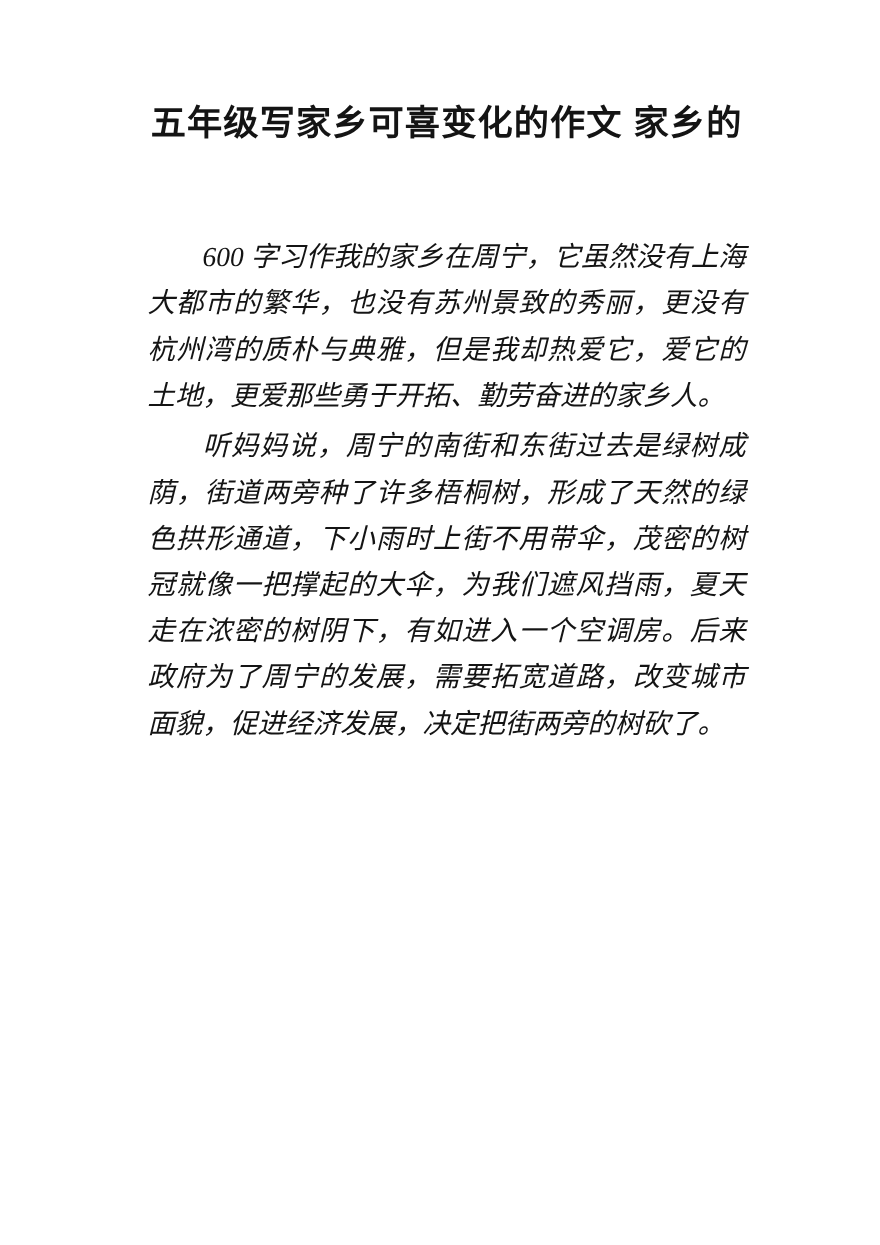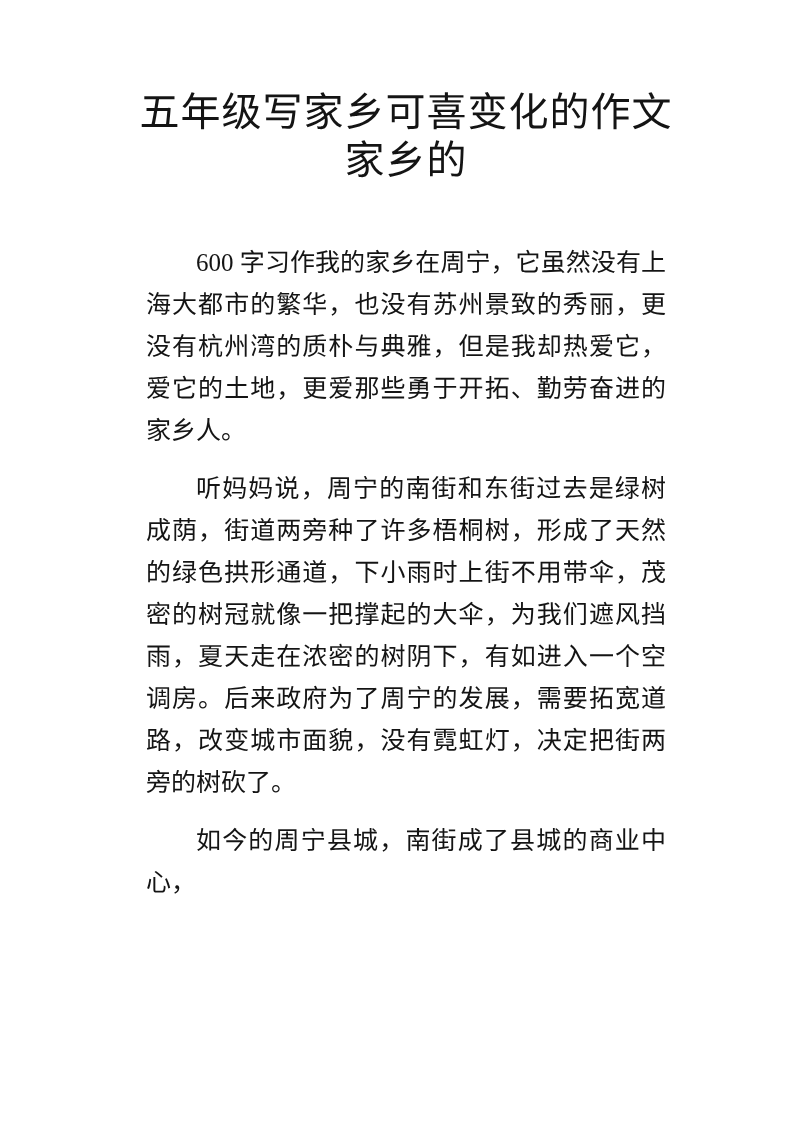--- a/index.html
+++ b/index.html
@@ -15,50 +15,50 @@
     }
 
     .page {
       width: 800px;
       height: 1132px;
       padding: 88px 118px 0 130px;
     }
 
     .title {
       font-family: "Liberation Sans", "DejaVu Sans", sans-serif;
-      font-weight: 400;
-      font-size: 40px;
+      font-weight: 700;
+      font-size: 32px;
       line-height: 48px;
       text-align: center;
-      margin-bottom: 58px;
+      margin-bottom: 78px;
       letter-spacing: 1px;
     }
 
     .title-line {
       display: block;
     }
 
     .doc-body {
       font-size: 25px;
       line-height: 42px;
       text-align: justify;
     }
 
     .para {
       text-indent: 2em;
-      margin: 16px;
+      margin: 4px;
       word-break: break-all;
+      font-style: italic;
     }
   </style>
 </head>
 <body style="background: rgb(255, 255, 255); color: rgb(20, 20, 20);">
 
 <div class="page">
   <h1 class="title">
     <span class="title-line">五年级写家乡可喜变化的作文 家乡的</span>
   </h1>
 
   <div class="doc-body">
     <p class="para">600 字习作我的家乡在周宁，它虽然没有上海大都市的繁华，也没有苏州景致的秀丽，更没有杭州湾的质朴与典雅，但是我却热爱它，爱它的土地，更爱那些勇于开拓、勤劳奋进的家乡人。</p>
-    <p class="para">听妈妈说，周宁的南街和东街过去是绿树成荫，街道两旁种了许多梧桐树，形成了天然的绿色拱形通道，下小雨时上街不用带伞，茂密的树冠就像一把撑起的大伞，为我们遮风挡雨，夏天走在浓密的树阴下，有如进入一个空调房。后来政府为了周宁的发展，需要拓宽道路，改变城市面貌，没有霓虹灯，决定把街两旁的树砍了。</p>
-    <p class="para">如今的周宁县城，南街成了县城的商业中心，</p>
+    <p class="para">听妈妈说，周宁的南街和东街过去是绿树成荫，街道两旁种了许多梧桐树，形成了天然的绿色拱形通道，下小雨时上街不用带伞，茂密的树冠就像一把撑起的大伞，为我们遮风挡雨，夏天走在浓密的树阴下，有如进入一个空调房。后来政府为了周宁的发展，需要拓宽道路，改变城市面貌，促进经济发展，决定把街两旁的树砍了。</p>
   </div>
 </div>
 
 </body></html>

